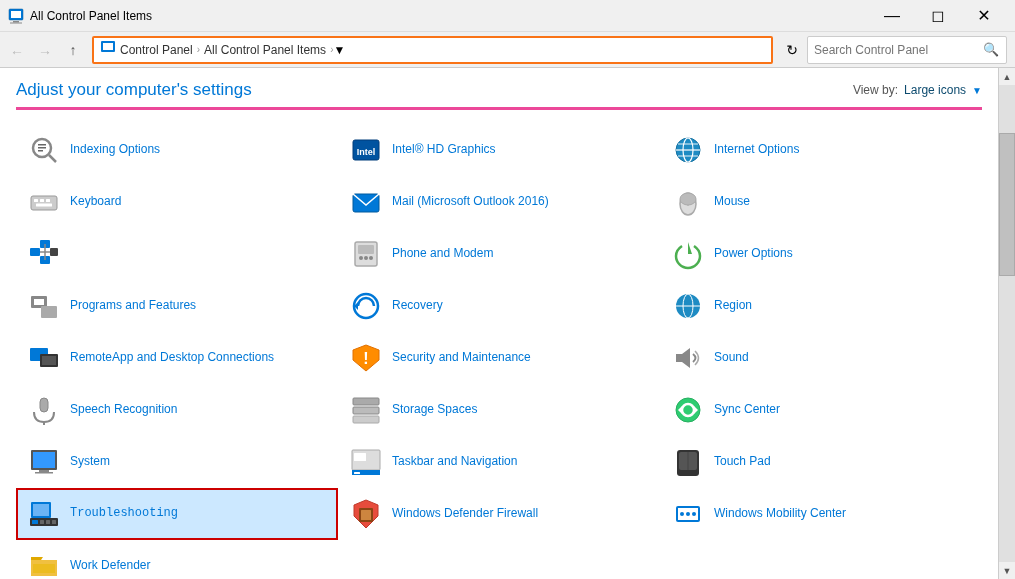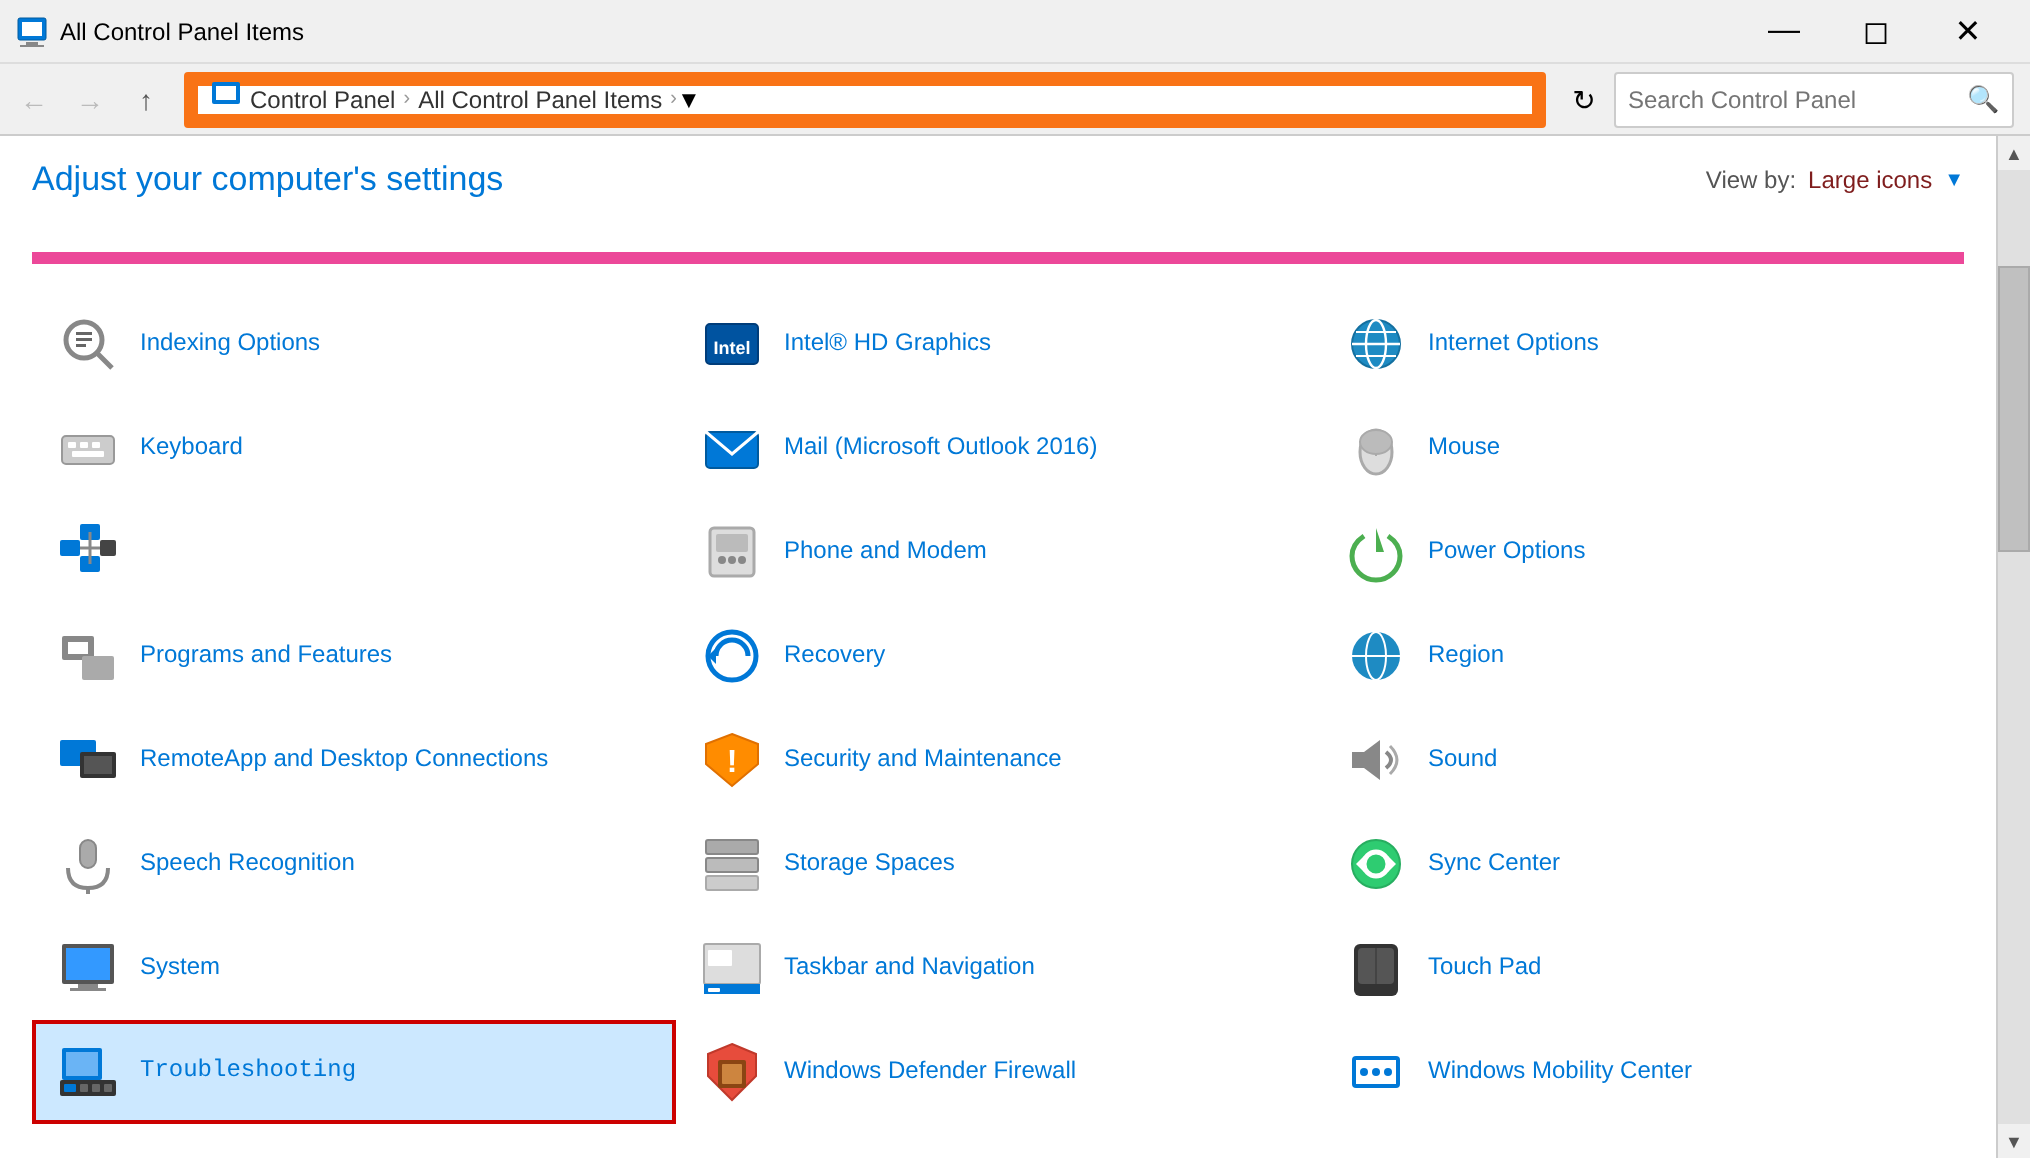--- a/index.html
+++ b/index.html
@@ -37,21 +37,21 @@
       width: 26px; height: 26px;
       border: none; background: transparent; cursor: pointer;
       display: flex; align-items: center; justify-content: center;
       font-size: 14px; color: #555;
       border-radius: 3px;
     }
     .nav-btn.disabled { color: #bbb; cursor: default; }
     .address-bar {
       flex: 1;
       height: 28px;
-      border: 7px solid #f97316;
+      border: 2px solid #f97316;
       background: #fff;
       display: flex;
       align-items: center;
       padding: 0 6px;
       margin: 0 4px;
       border-radius: 2px;
       font-size: 12px;
     }
     .address-icon { font-size: 14px; margin-right: 4px; }
     .address-breadcrumb { display: flex; align-items: center; gap: 4px; color: #333; }
@@ -113,26 +113,26 @@
       background: #c0c0c0;
       border: 1px solid #aaa;
     }
 
     
     .page-header {
       display: flex;
       justify-content: space-between;
       align-items: center;
       margin-bottom: 14px;
-      padding-bottom: 26px;
-      border-bottom: 6px solid #ec4899;
+      padding-bottom: 7px;
+      border-bottom: 3px solid #ec4899;
     }
     .page-title { font-size: 17px; color: #0078d7; font-weight: 400; }
     .viewby { display: flex; align-items: center; gap: 6px; font-size: 12px; color: #555; }
-    .viewby-option { color: #7f1d1d; cursor: pointer; }
+    .viewby-option { color: #0c4a6e; cursor: pointer; }
     .viewby-dropdown { font-size: 10px; color: #0078d7; }
 
     
     .items-grid {
       display: grid;
       grid-template-columns: repeat(3, 1fr);
       gap: 0;
     }
     .item {
       display: flex;

